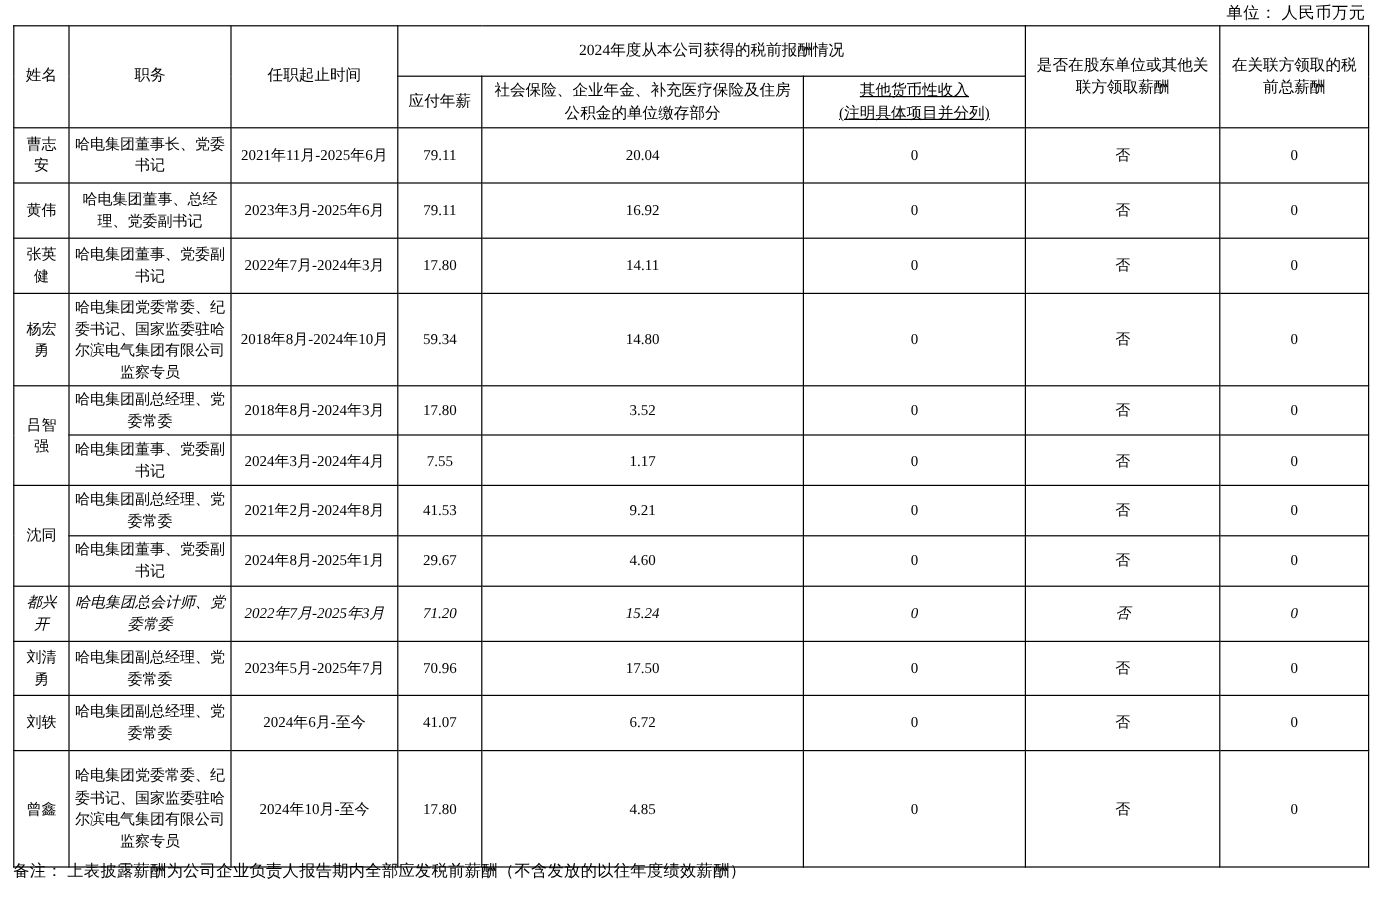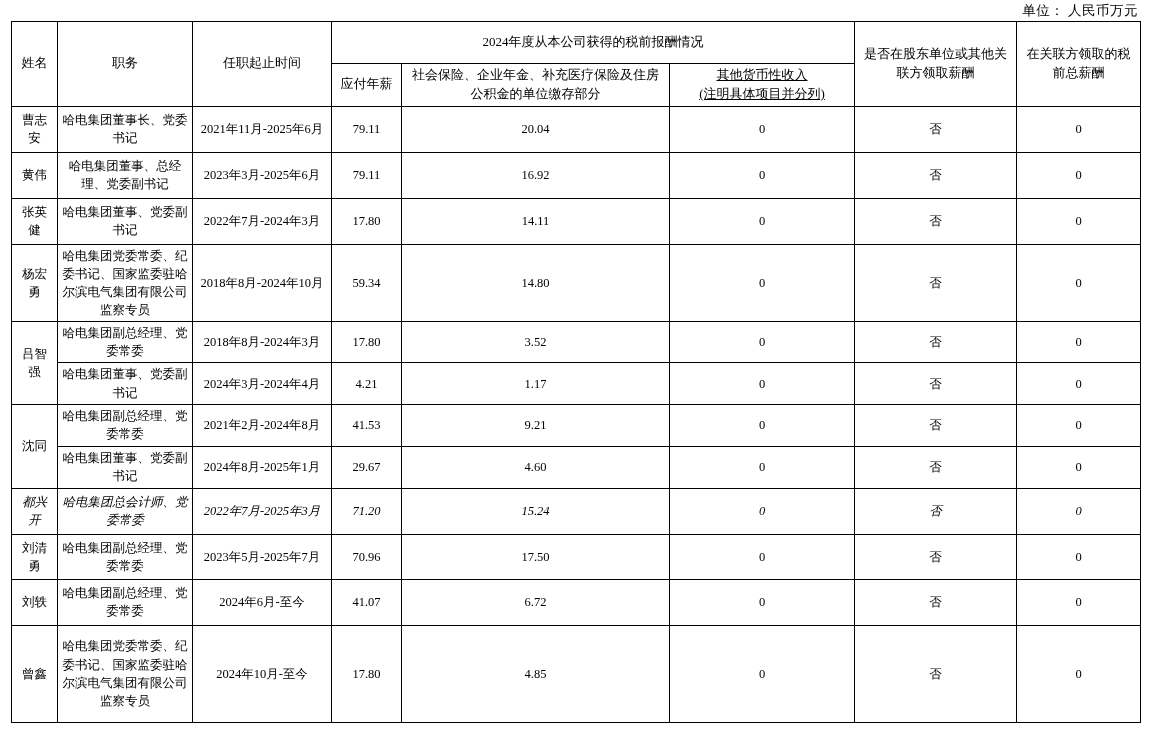--- a/index.html
+++ b/index.html
@@ -133,21 +133,21 @@
           <td>2018年8月-2024年3月</td>
           <td>17.80</td>
           <td>3.52</td>
           <td>0</td>
           <td>否</td>
           <td>0</td>
         </tr>
         <tr style="height: 41px;">
           <td>哈电集团董事、党委副书记</td>
           <td>2024年3月-2024年4月</td>
-          <td>4.21</td>
+          <td>7.55</td>
           <td>1.17</td>
           <td>0</td>
           <td>否</td>
           <td>0</td>
         </tr>
         <tr style="height: 42px;">
           <td rowspan="2">沈同</td>
           <td>哈电集团副总经理、党委常委</td>
           <td>2021年2月-2024年8月</td>
           <td>41.53</td>
@@ -201,14 +201,15 @@
           <td>2024年10月-至今</td>
           <td>17.80</td>
           <td>4.85</td>
           <td>0</td>
           <td>否</td>
           <td>0</td>
         </tr>
       </tbody>
   </table>
 
+  <div class="footnote">备注： 上表披露薪酬为公司企业负责人报告期内全部应发税前薪酬（不含发放的以往年度绩效薪酬）</div>
 
 </div>
 
 </body></html>

